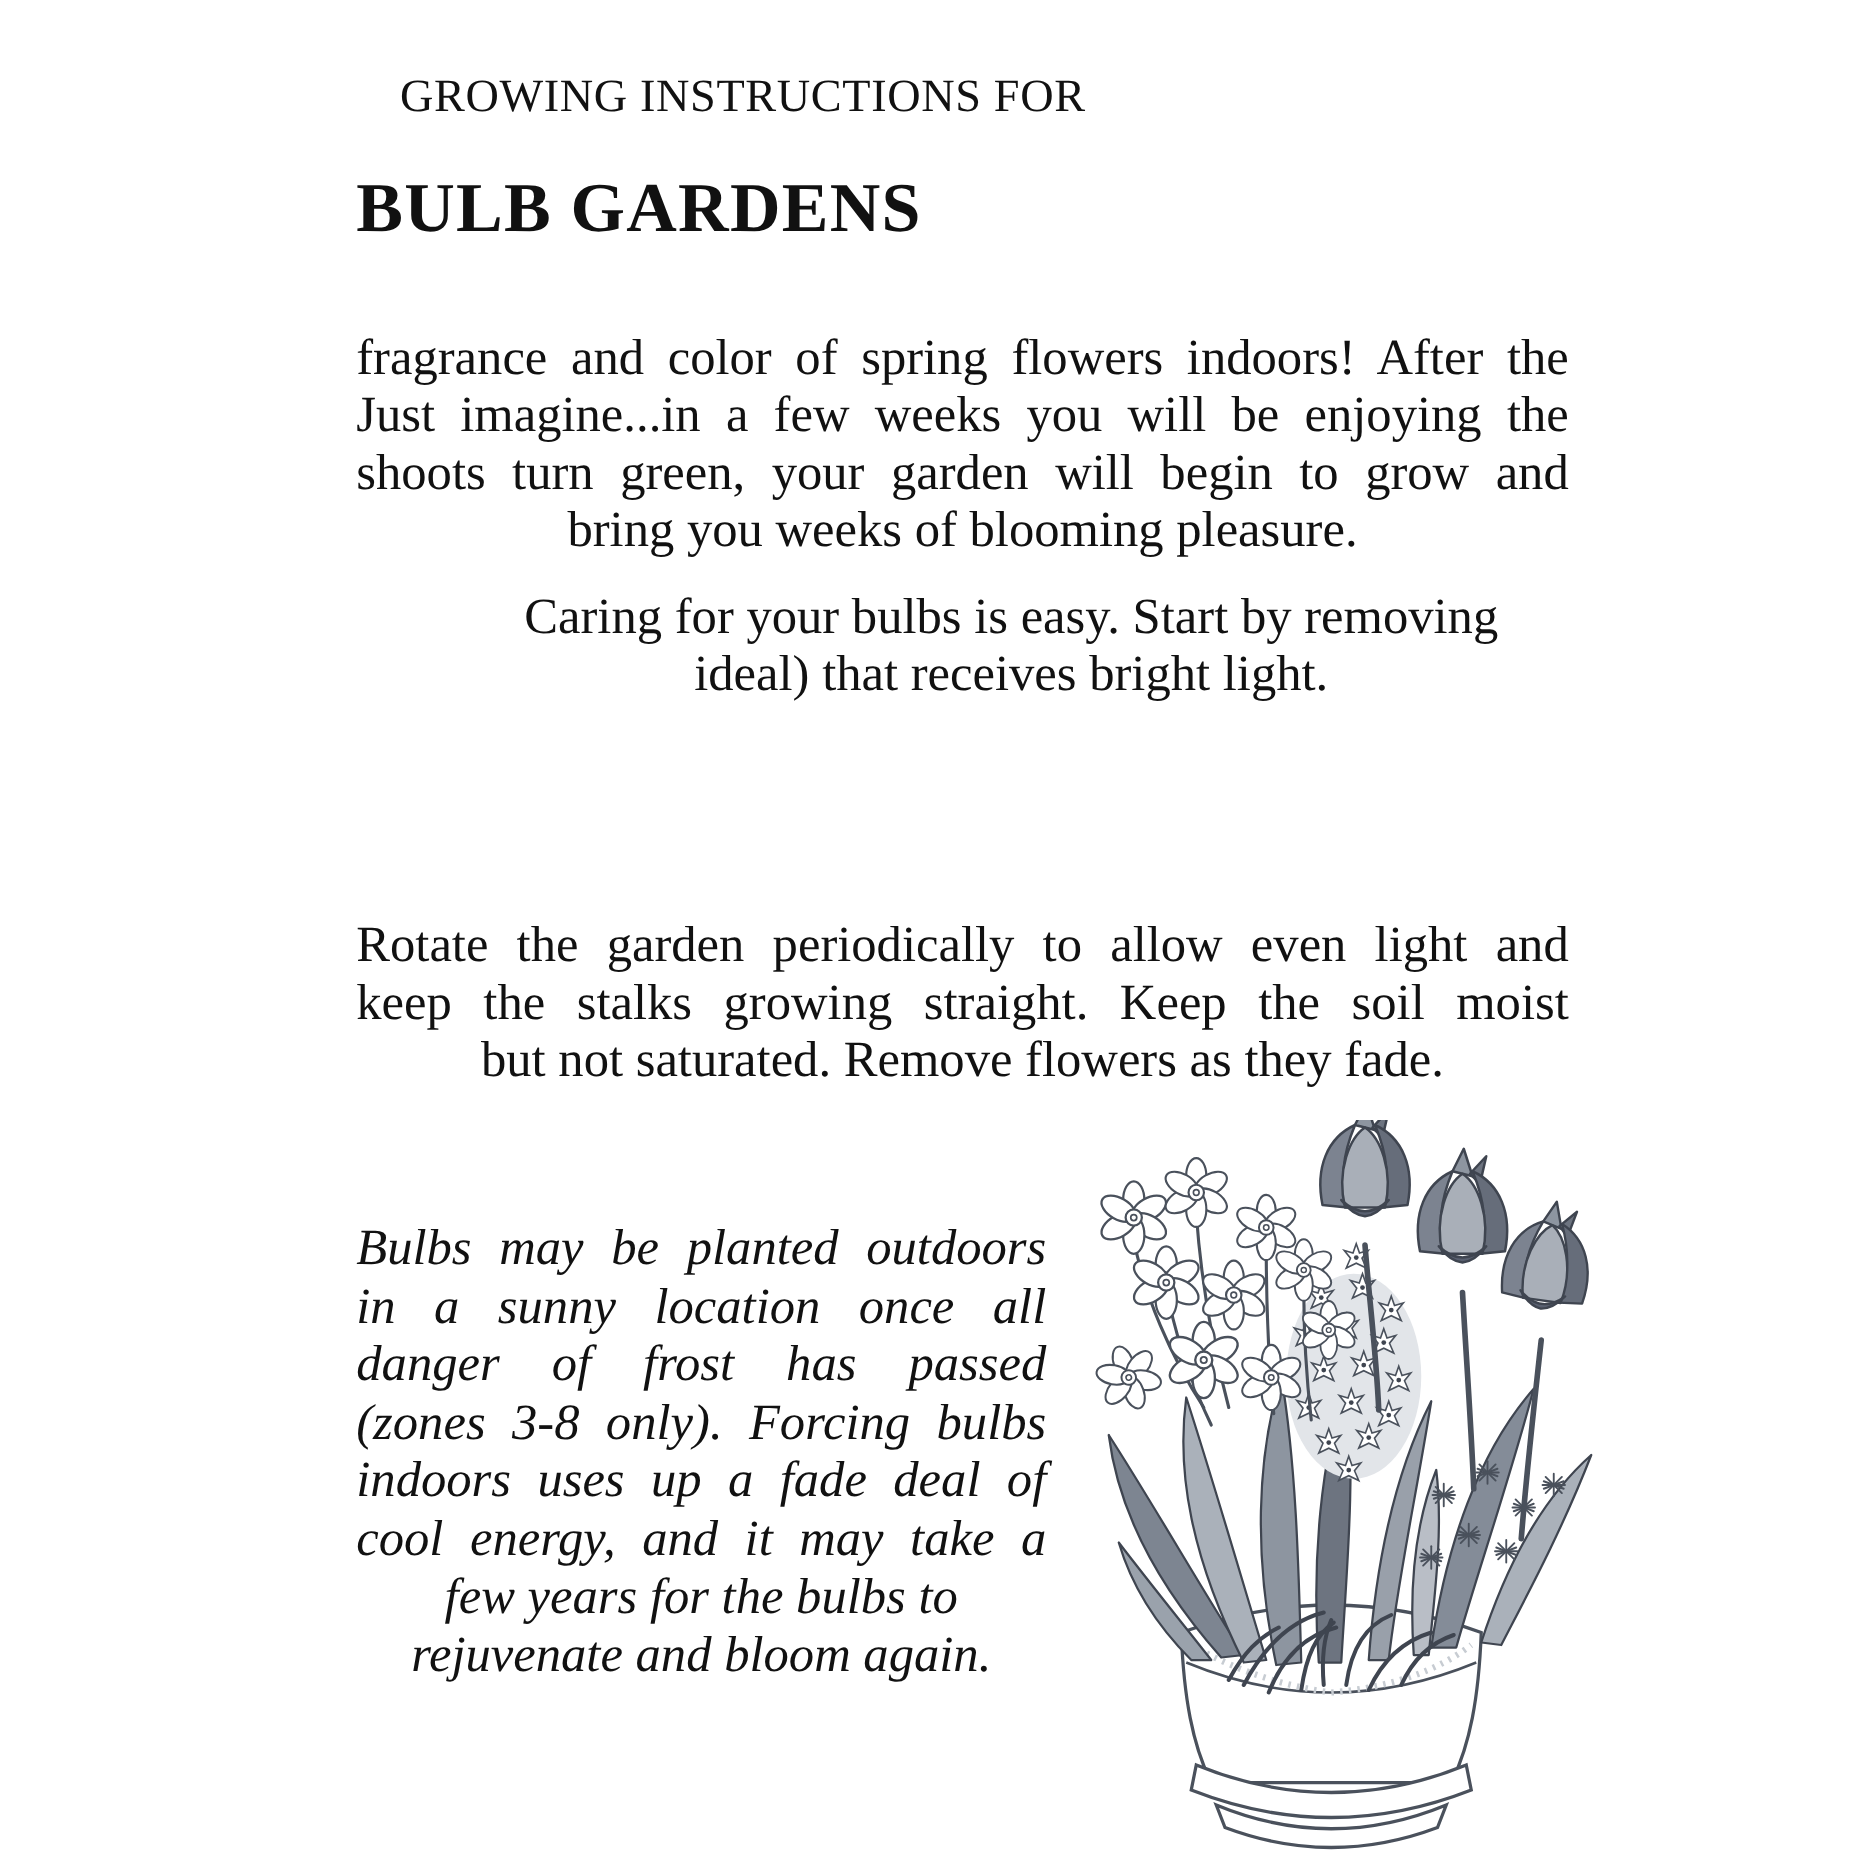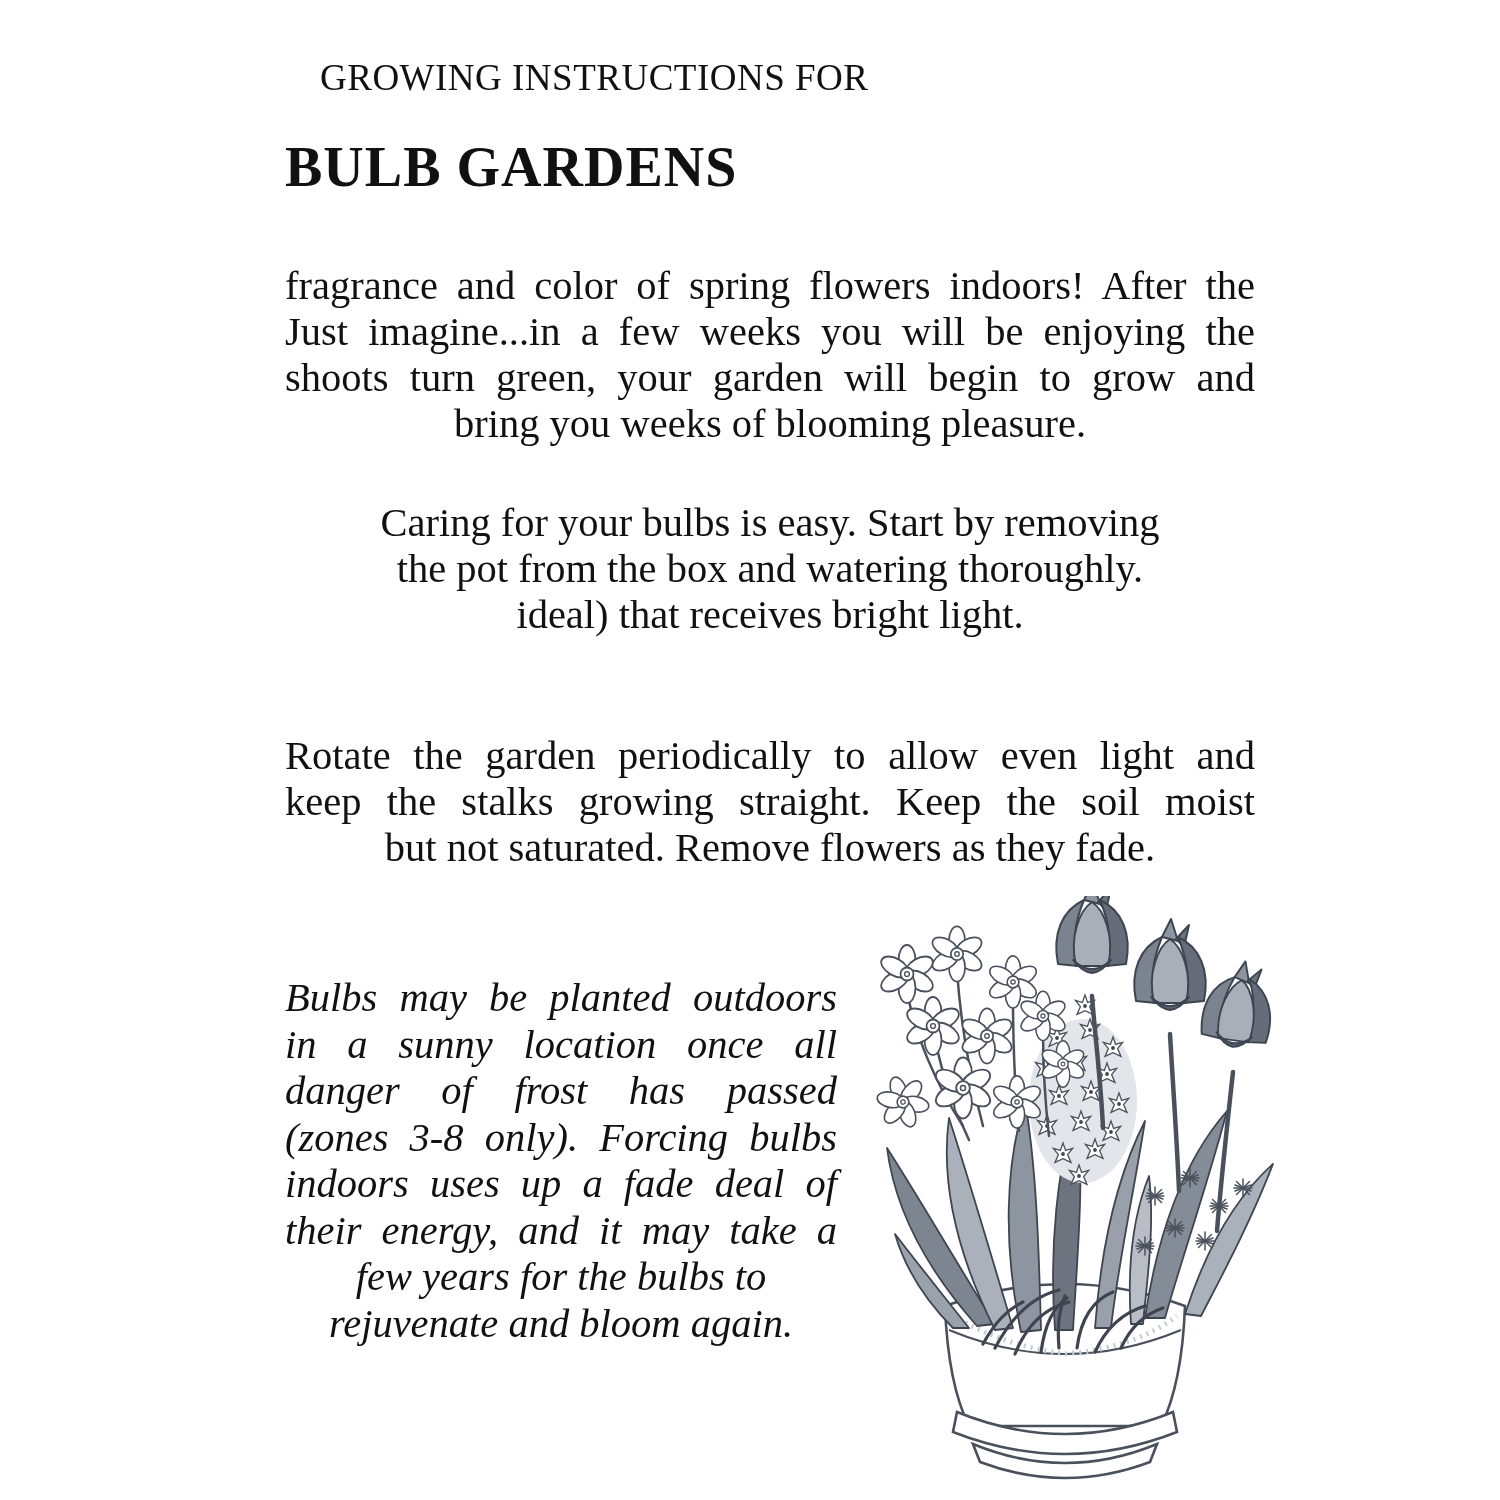--- a/index.html
+++ b/index.html
@@ -15,21 +15,21 @@
   }
   .title{
     left:285px;top:136px;font-size:56px;line-height:62px;font-weight:bold;
     letter-spacing:1px;white-space:nowrap;
   }
   .para{left:285px;width:970px;font-size:40.5px;}
   .para .ln{line-height:46px;height:46px;}
   .ln.j{text-align:justify;text-align-last:justify;}
   .ln.l{text-align:center;white-space:nowrap;}
   #para1{top:263px;}
-  #para2{top:500px;}
+  #para2{top:470px;margin-left:39px;}
   #para3{top:733px;}
   #para4{top:975px;width:552px;font-style:italic;}
   #para4 .ln{line-height:46.5px;height:46.5px;}
   .illustration{left:845px;top:896px;width:470px;height:584px;}
   svg{display:block;}
 </style>
 </head>
 <body>
 
 <div class="abs eyebrow">GROWING INSTRUCTIONS FOR</div>
@@ -37,37 +37,36 @@
 
 <div class="abs para" id="para1">
   <div class="ln j">fragrance and color of spring flowers indoors! After the</div>
   <div class="ln j">Just imagine...in a few weeks you will be enjoying the</div>
   <div class="ln j">shoots turn green, your garden will begin to grow and</div>
   <div class="ln l">bring you weeks of blooming pleasure.</div>
 </div>
 
 <div class="abs para" id="para2">
   <div class="ln l">Caring for your bulbs is easy. Start by removing</div>
-  <div class="ln l">the pot from the box and watering thoroughly.</div>
   <div class="ln l">ideal) that receives bright light.</div>
 </div>
 
 <div class="abs para" id="para3">
   <div class="ln j">Rotate the garden periodically to allow even light and</div>
   <div class="ln j">keep the stalks growing straight. Keep the soil moist</div>
   <div class="ln l">but not saturated. Remove flowers as they fade.</div>
 </div>
 
 <div class="abs para" id="para4">
   <div class="ln j">Bulbs may be planted outdoors</div>
   <div class="ln j">in a sunny location once all</div>
   <div class="ln j">danger of frost has passed</div>
   <div class="ln j">(zones 3-8 only). Forcing bulbs</div>
   <div class="ln j">indoors uses up a fade deal of</div>
-  <div class="ln j">their energy, and it may take a</div>
+  <div class="ln j">cool energy, and it may take a</div>
   <div class="ln l">few years for the bulbs to</div>
   <div class="ln l">rejuvenate and bloom again.</div>
 </div>
 
 <div class="abs illustration">
 <svg width="470" height="584" viewBox="0 0 470 584" xmlns="http://www.w3.org/2000/svg">
   <defs>
 
     <g id="daf">
       <g fill="#ffffff" stroke="#4a515c" stroke-width="1.8">

